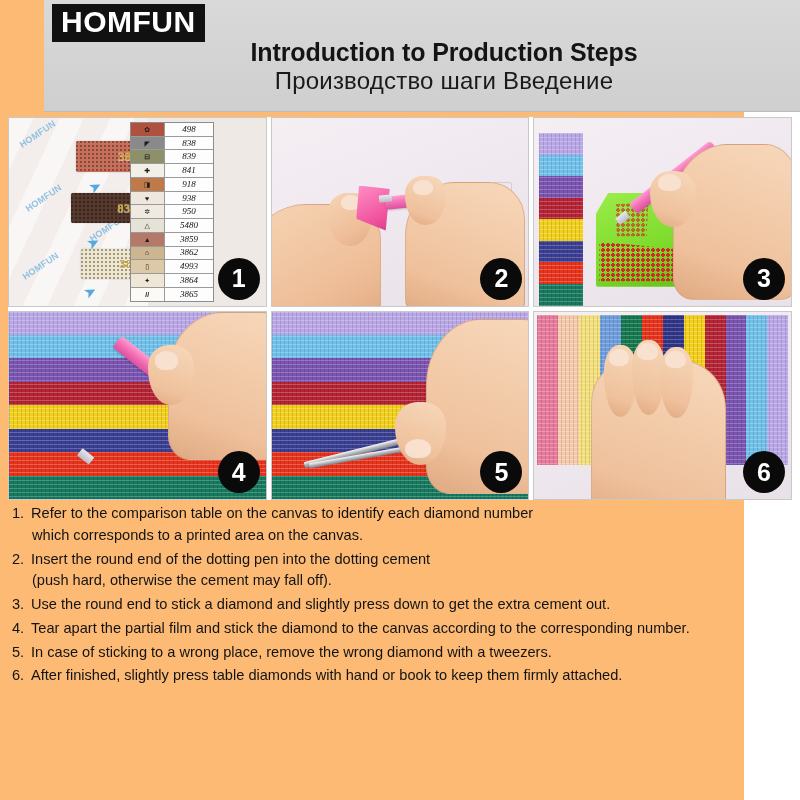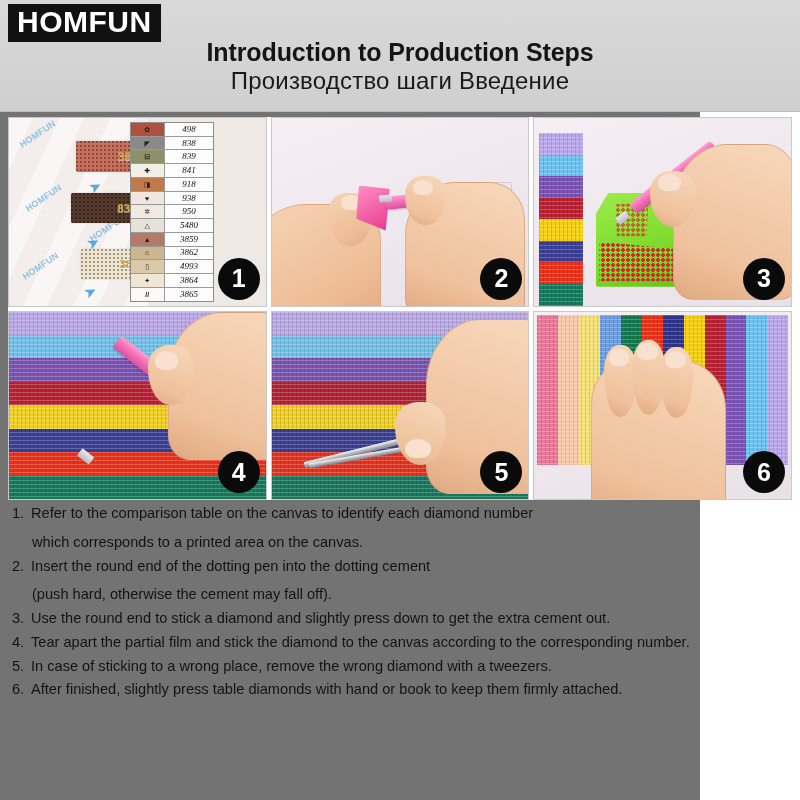--- a/index.html
+++ b/index.html
@@ -2,21 +2,21 @@
 <html><head>
 <meta charset="utf-8">
 <style>
   html,body{margin:0;padding:0;}
   body{
     width:800px;height:800px;overflow:hidden;
     background:#ffffff;
     font-family:"Liberation Sans","DejaVu Sans",sans-serif;
     -webkit-font-smoothing:antialiased;
   }
-  .page{position:relative;width:700px;height:800px;background:#737373;}
+  .page{position:relative;width:700px;height:800px;background:#fdba74;padding-left:44px;}
 
   
   .header{
     position:relative;width:800px;height:112px;
     background:linear-gradient(180deg,#d9d9d9 0%,#d3d3d3 60%,#cfcfcf 100%);
     border-bottom:1px solid #bcbcbc;
     box-sizing:border-box;
   }
   .logo{
     position:absolute;left:8px;top:4px;
@@ -187,21 +187,21 @@
     display:flex;align-items:flex-start;
     font-size:14.6px;color:#131313;line-height:1.08;
     margin-bottom:8px;
   }
   .step-no{
     width:19px;flex:0 0 19px;
     font-size:14.6px;color:#131313;
   }
   .step-body{flex:1;}
   .step-line{margin:0;padding:0;}
-  .step-line.cont{margin-top:13px;margin-left:1px;}
+  .step-line.cont{margin-top:6px;margin-left:1px;}
 </style>
 </head>
 <body>
 
 <div class="page">
 
   <div class="header">
     <div class="logo">HOMFUN</div>
     <div class="titles">
       <div class="title-en">Introduction to Production Steps</div>

